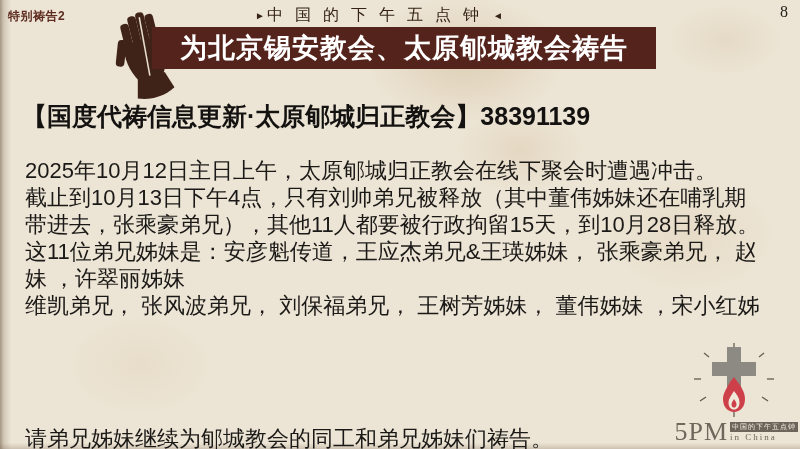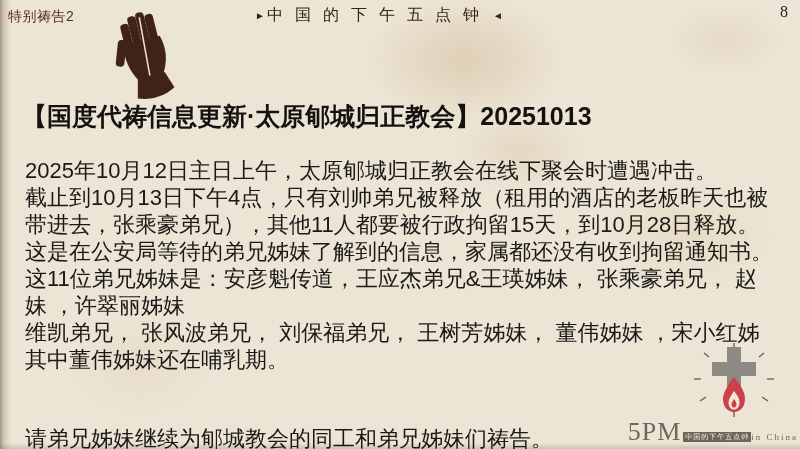--- a/index.html
+++ b/index.html
@@ -11,21 +11,21 @@
       radial-gradient(140px 90px at 465px 60px,  rgba(193,160,115,0.30), rgba(193,160,115,0) 70%),
       radial-gradient(90px 60px  at 520px 150px, rgba(193,160,115,0.18), rgba(193,160,115,0) 70%),
       radial-gradient(120px 80px at 690px 235px, rgba(200,170,125,0.15), rgba(200,170,125,0) 70%),
       radial-gradient(100px 70px at 140px 365px, rgba(200,170,125,0.12), rgba(200,170,125,0) 70%),
       radial-gradient(80px 50px  at 725px 40px,  rgba(190,160,120,0.15), rgba(190,160,120,0) 70%),
       linear-gradient(90deg, rgba(95,72,50,0.50) 0px, rgba(95,72,50,0.18) 4px, rgba(95,72,50,0) 11px),
       linear-gradient(0deg,  rgba(95,72,50,0.22) 0px, rgba(95,72,50,0) 6px);
   }
   .corner-label{
     position:absolute;left:8px;top:8px;
-    font-size:14px;font-weight:400;color:#5d2b20;letter-spacing:0.5px;
+    font-size:12px;font-weight:700;color:#5d2b20;letter-spacing:0.5px;
   }
   .strip-title{
     position:absolute;left:255px;top:5px;width:290px;
     font-family:"Liberation Serif","DejaVu Serif",serif;
     font-size:16px;color:#352318;white-space:nowrap;
     display:flex;align-items:center;
   }
   .strip-title .txt{letter-spacing:12px;margin:0 2px;font-weight:500;}
   .strip-title .arr{font-size:10px;color:#352318;}
   .page-number{
@@ -58,21 +58,21 @@
   .logo{position:absolute;right:2px;bottom:4px;width:128px;height:104px;}
   .logo svg{position:absolute;left:14px;top:0;}
   .logo-row{
     position:absolute;left:0;bottom:2px;width:128px;
     display:flex;align-items:flex-end;justify-content:flex-end;
   }
   .logo-5pm{
     font-family:"Liberation Serif","DejaVu Serif",serif;
     font-size:26px;line-height:22px;color:#6f675c;letter-spacing:1px;
   }
-  .logo-side{display:flex;flex-direction:row;margin-left:2px;margin-bottom:1px;}
+  .logo-side{display:flex;flex-direction:column;margin-left:2px;margin-bottom:1px;}
   .logo-cjk{
     font-size:7px;line-height:8px;background:#6e655a;color:#f3ecdc;
     padding:1px 2px;letter-spacing:1px;white-space:nowrap;
   }
   .logo-sub{
     font-family:"Liberation Serif","DejaVu Serif",serif;
     font-size:9px;line-height:10px;color:#6f675c;letter-spacing:2px;white-space:nowrap;
   }
 </style>
 </head>
@@ -98,32 +98,33 @@
         <rect x="53" y="1" width="9" height="38" rx="4"></rect>
         <rect x="62" y="5" width="9" height="34" rx="4"></rect>
         <rect x="25" y="24" width="9" height="28" rx="4" transform="rotate(20 29.5 38)"></rect>
         <path d="M34 30 L73 30 C77 44 75 58 66 71 L41 71 C33 58 31 44 34 30 Z"></path>
         <path d="M40 68 L69 68 L75 86 C62 93 47 93 35 88 Z"></path>
       </g>
       <path d="M57 6 L53 68" stroke="#e8dfcf" stroke-width="1.6" fill="none" transform="rotate(-14 50 46)"></path>
     </svg>
   </div>
 
+  <div class="banner">
+    <div class="banner-title">为北京锡安教会、太原郇城教会祷告</div>
+  </div>
 
-  <div class="content-title">【国度代祷信息更新·太原郇城归正教会】20251013</div>
+  <div class="content-title">【国度代祷信息更新·太原郇城归正教会】38391139</div>
 
   <div class="body-text">
     <div class="ln"><span>2025年10月12日主日上午，太原郇城归正教会在线下聚会时遭遇冲击。</span></div>
-    <div class="ln"><span>截止到10月13日下午4点，只有刘帅弟兄被释放（租用的酒店的老板昨天也被</span></div>
+    <div class="ln"><span>截止到10月13日下午4点，只有刘帅弟兄被释放（其中董伟姊妹还在哺乳期</span></div>
     <div class="ln"><span>带进去，张乘豪弟兄），其他11人都要被行政拘留15天，到10月28日释放。</span></div>
-    <div class="ln"><span>这是在公安局等待的弟兄姊妹了解到的信息，家属都还没有收到拘留通知书。</span></div>
     <div class="ln"><span>这11位弟兄姊妹是：</span><span class="b">安彦魁传道，王应杰弟兄&amp;王瑛姊妹， 张乘豪弟兄， 赵</span></div>
     <div class="ln b"><span>妹 ，许翠丽姊妹</span></div>
     <div class="ln b"><span>维凯弟兄， 张风波弟兄， 刘保福弟兄， 王树芳姊妹， 董伟姊妹 ，宋小红姊</span></div>
-    <div class="ln b"><span>其中董伟姊妹还在哺乳期。</span></div>
   </div>
 
   <div class="closing-line">请弟兄姊妹继续为郇城教会的同工和弟兄姊妹们祷告。</div>
 
   <div class="logo">
     <svg width="100" height="78" viewBox="0 0 100 78" xmlns="http://www.w3.org/2000/svg">
       <g stroke="#4a443c" stroke-width="1.3" opacity="0.85">
         <line x1="50" y1="2" x2="50" y2="8"></line>
         <line x1="20" y1="12" x2="25" y2="16"></line>
         <line x1="80" y1="12" x2="75" y2="16"></line>

